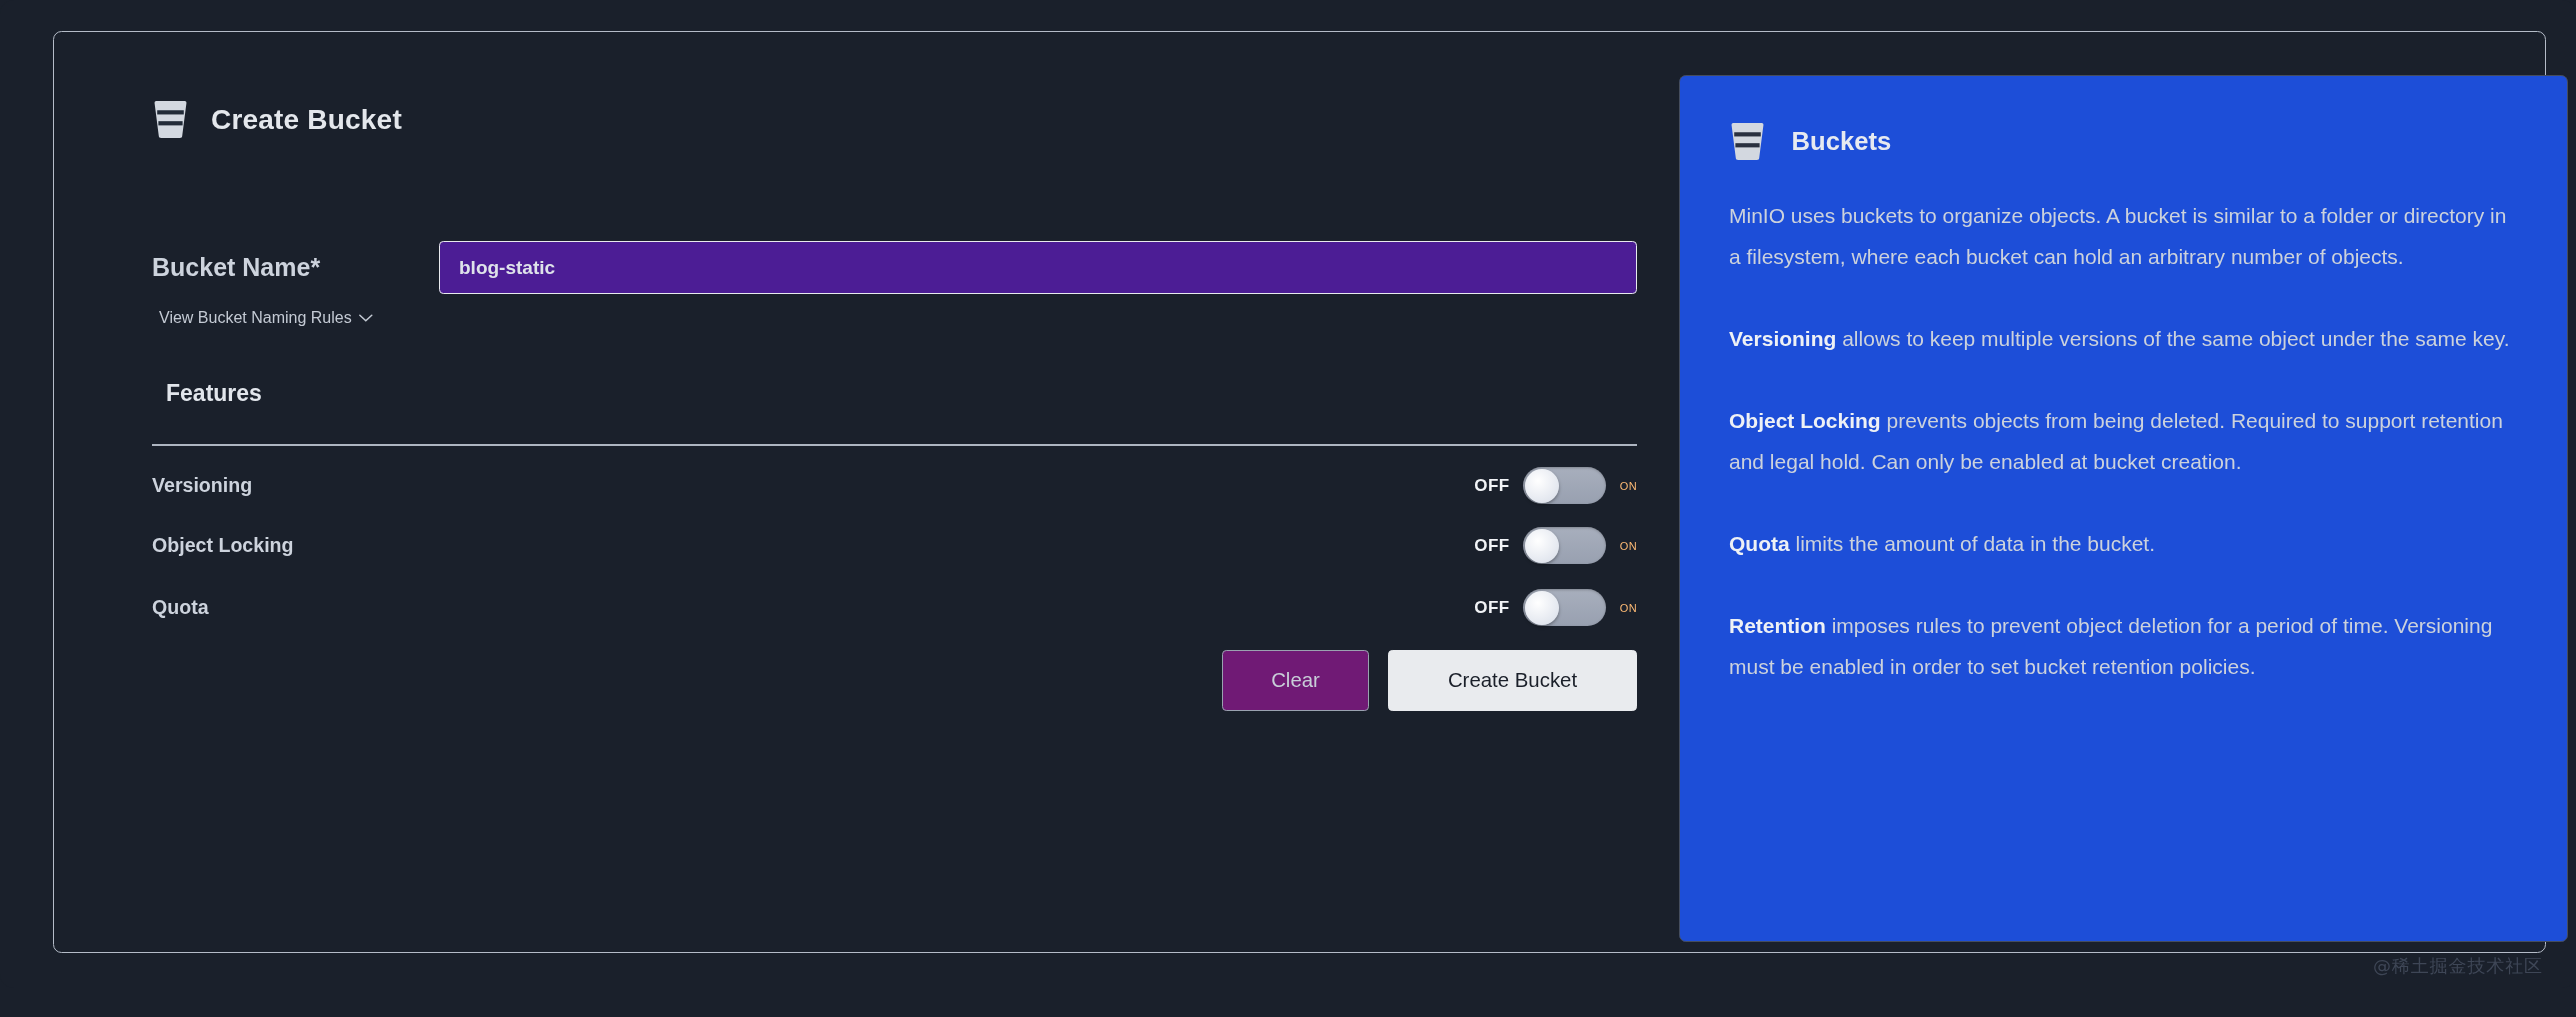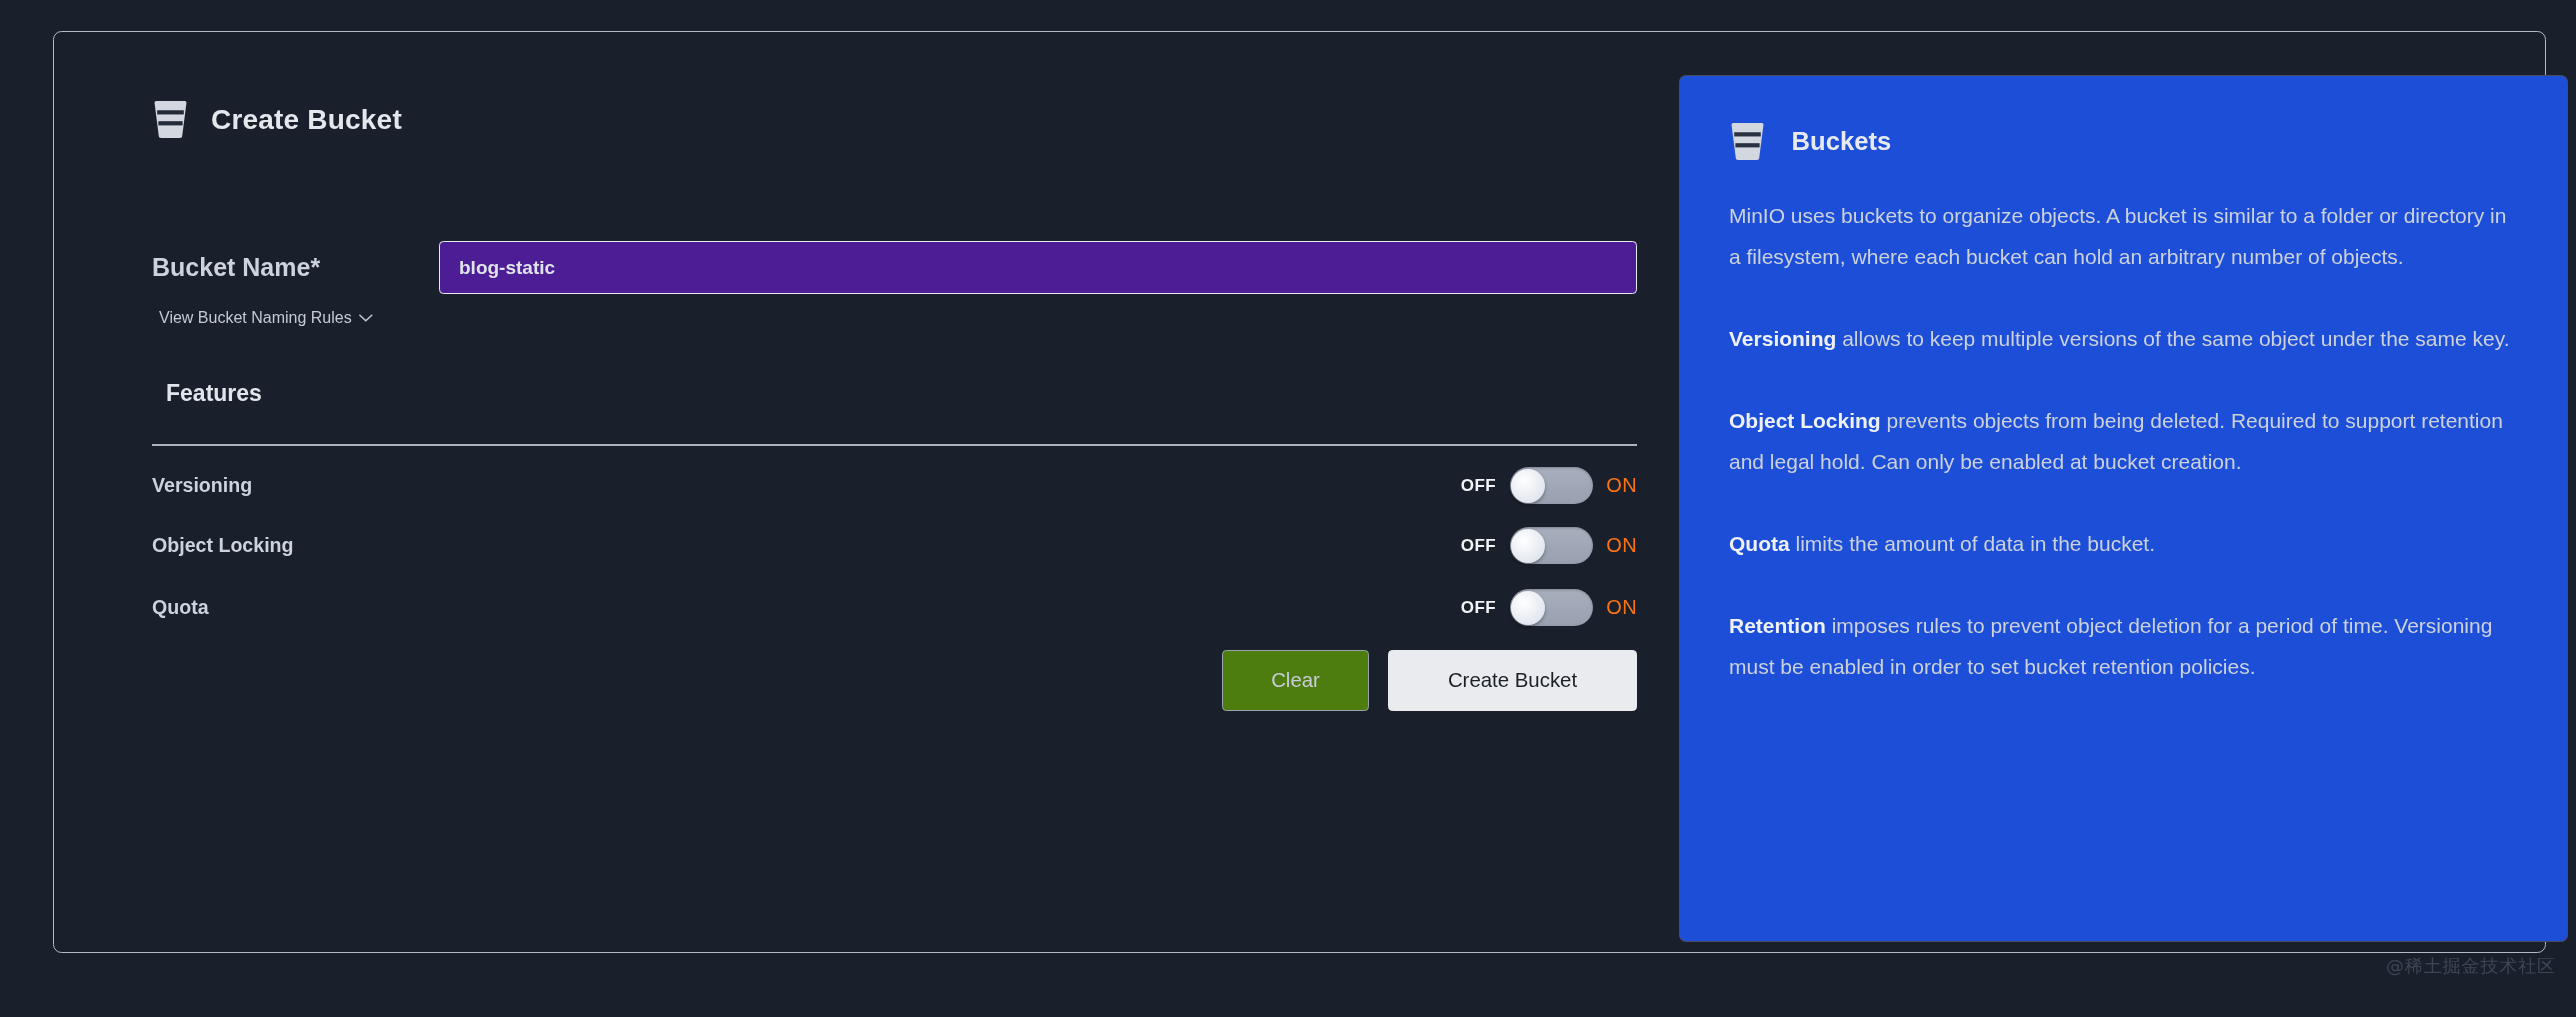--- a/index.html
+++ b/index.html
@@ -160,22 +160,22 @@
   }
 
   .tog-off {
     font-size: 17px;
     font-weight: bold;
     color: #f1f3f6;
     letter-spacing: 0.4px;
   }
 
   .tog-on {
-    font-size: 20px;
-    color: #f97316;
+    font-size: 11px;
+    color: #fdba74;
     letter-spacing: 0.4px;
   }
 
   .switch {
     width: 83px;
     height: 37px;
     border-radius: 19px;
     background: linear-gradient(180deg, #a8afbd 0%, #98a0b0 100%);
     position: relative;
     cursor: pointer;
@@ -207,21 +207,21 @@
   .btn {
     height: 61px;
     border-radius: 4.3px;
     font-size: 20.4px;
     font-family: "Liberation Sans", sans-serif;
     cursor: pointer;
     padding: 0 29px;
   }
 
   .btn-clear {
-    background: #4d7c0f;
+    background: #701a75;
     border: 1.7px solid #9aa2b0;
     color: #c8ced8;
     min-width: 147px;
   }
 
   .btn-create {
     background: #e9ebee;
     border: 0.9px solid #e9ebee;
     color: #1b202a;
     min-width: 249px;
@@ -262,21 +262,21 @@
     color: #ccd2dc;
     margin-bottom: 41px;
   }
   .info-p:last-child { margin-bottom: 0; }
 
   .info-p b { color: #eef1f5; font-weight: bold; }
 
   
   .watermark {
     position: absolute;
-    right: 20px;
+    right: 33px;
     bottom: 10.2px;
     font-size: 18px;
     color: #3e4656;
     letter-spacing: 0.9px;
     font-family: "DejaVu Sans", sans-serif;
   }
 </style>
 </head>
 <body>
 

